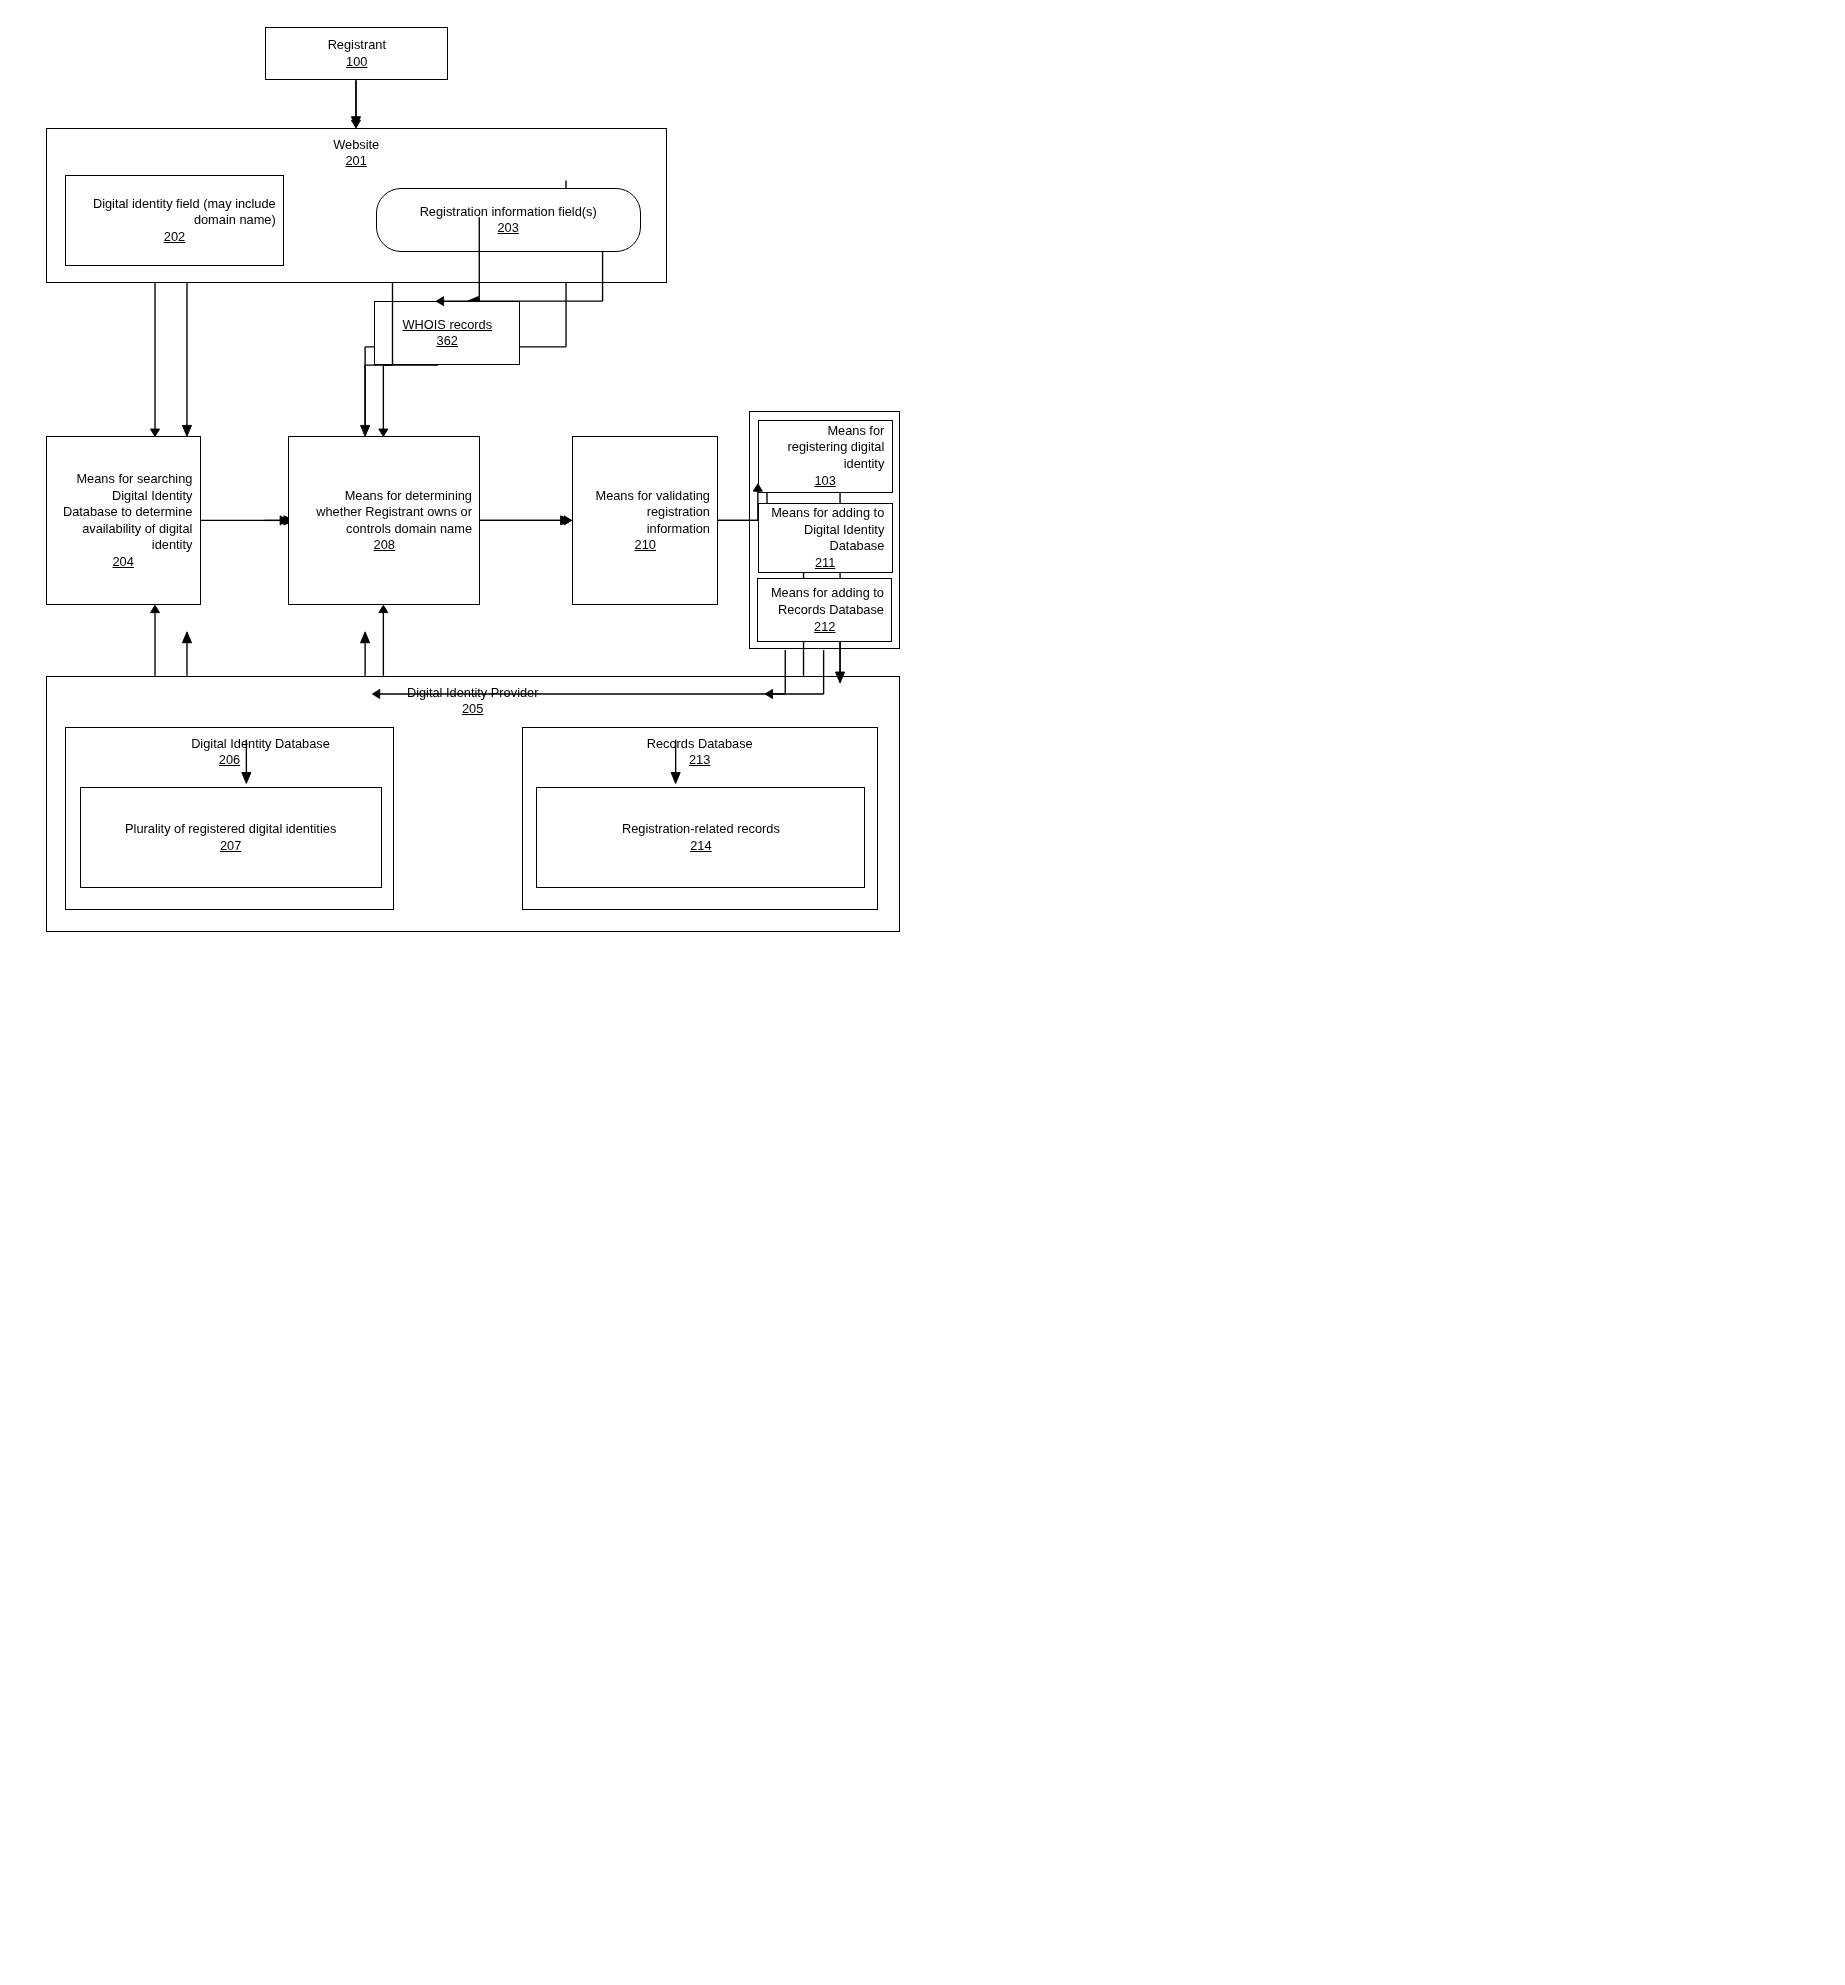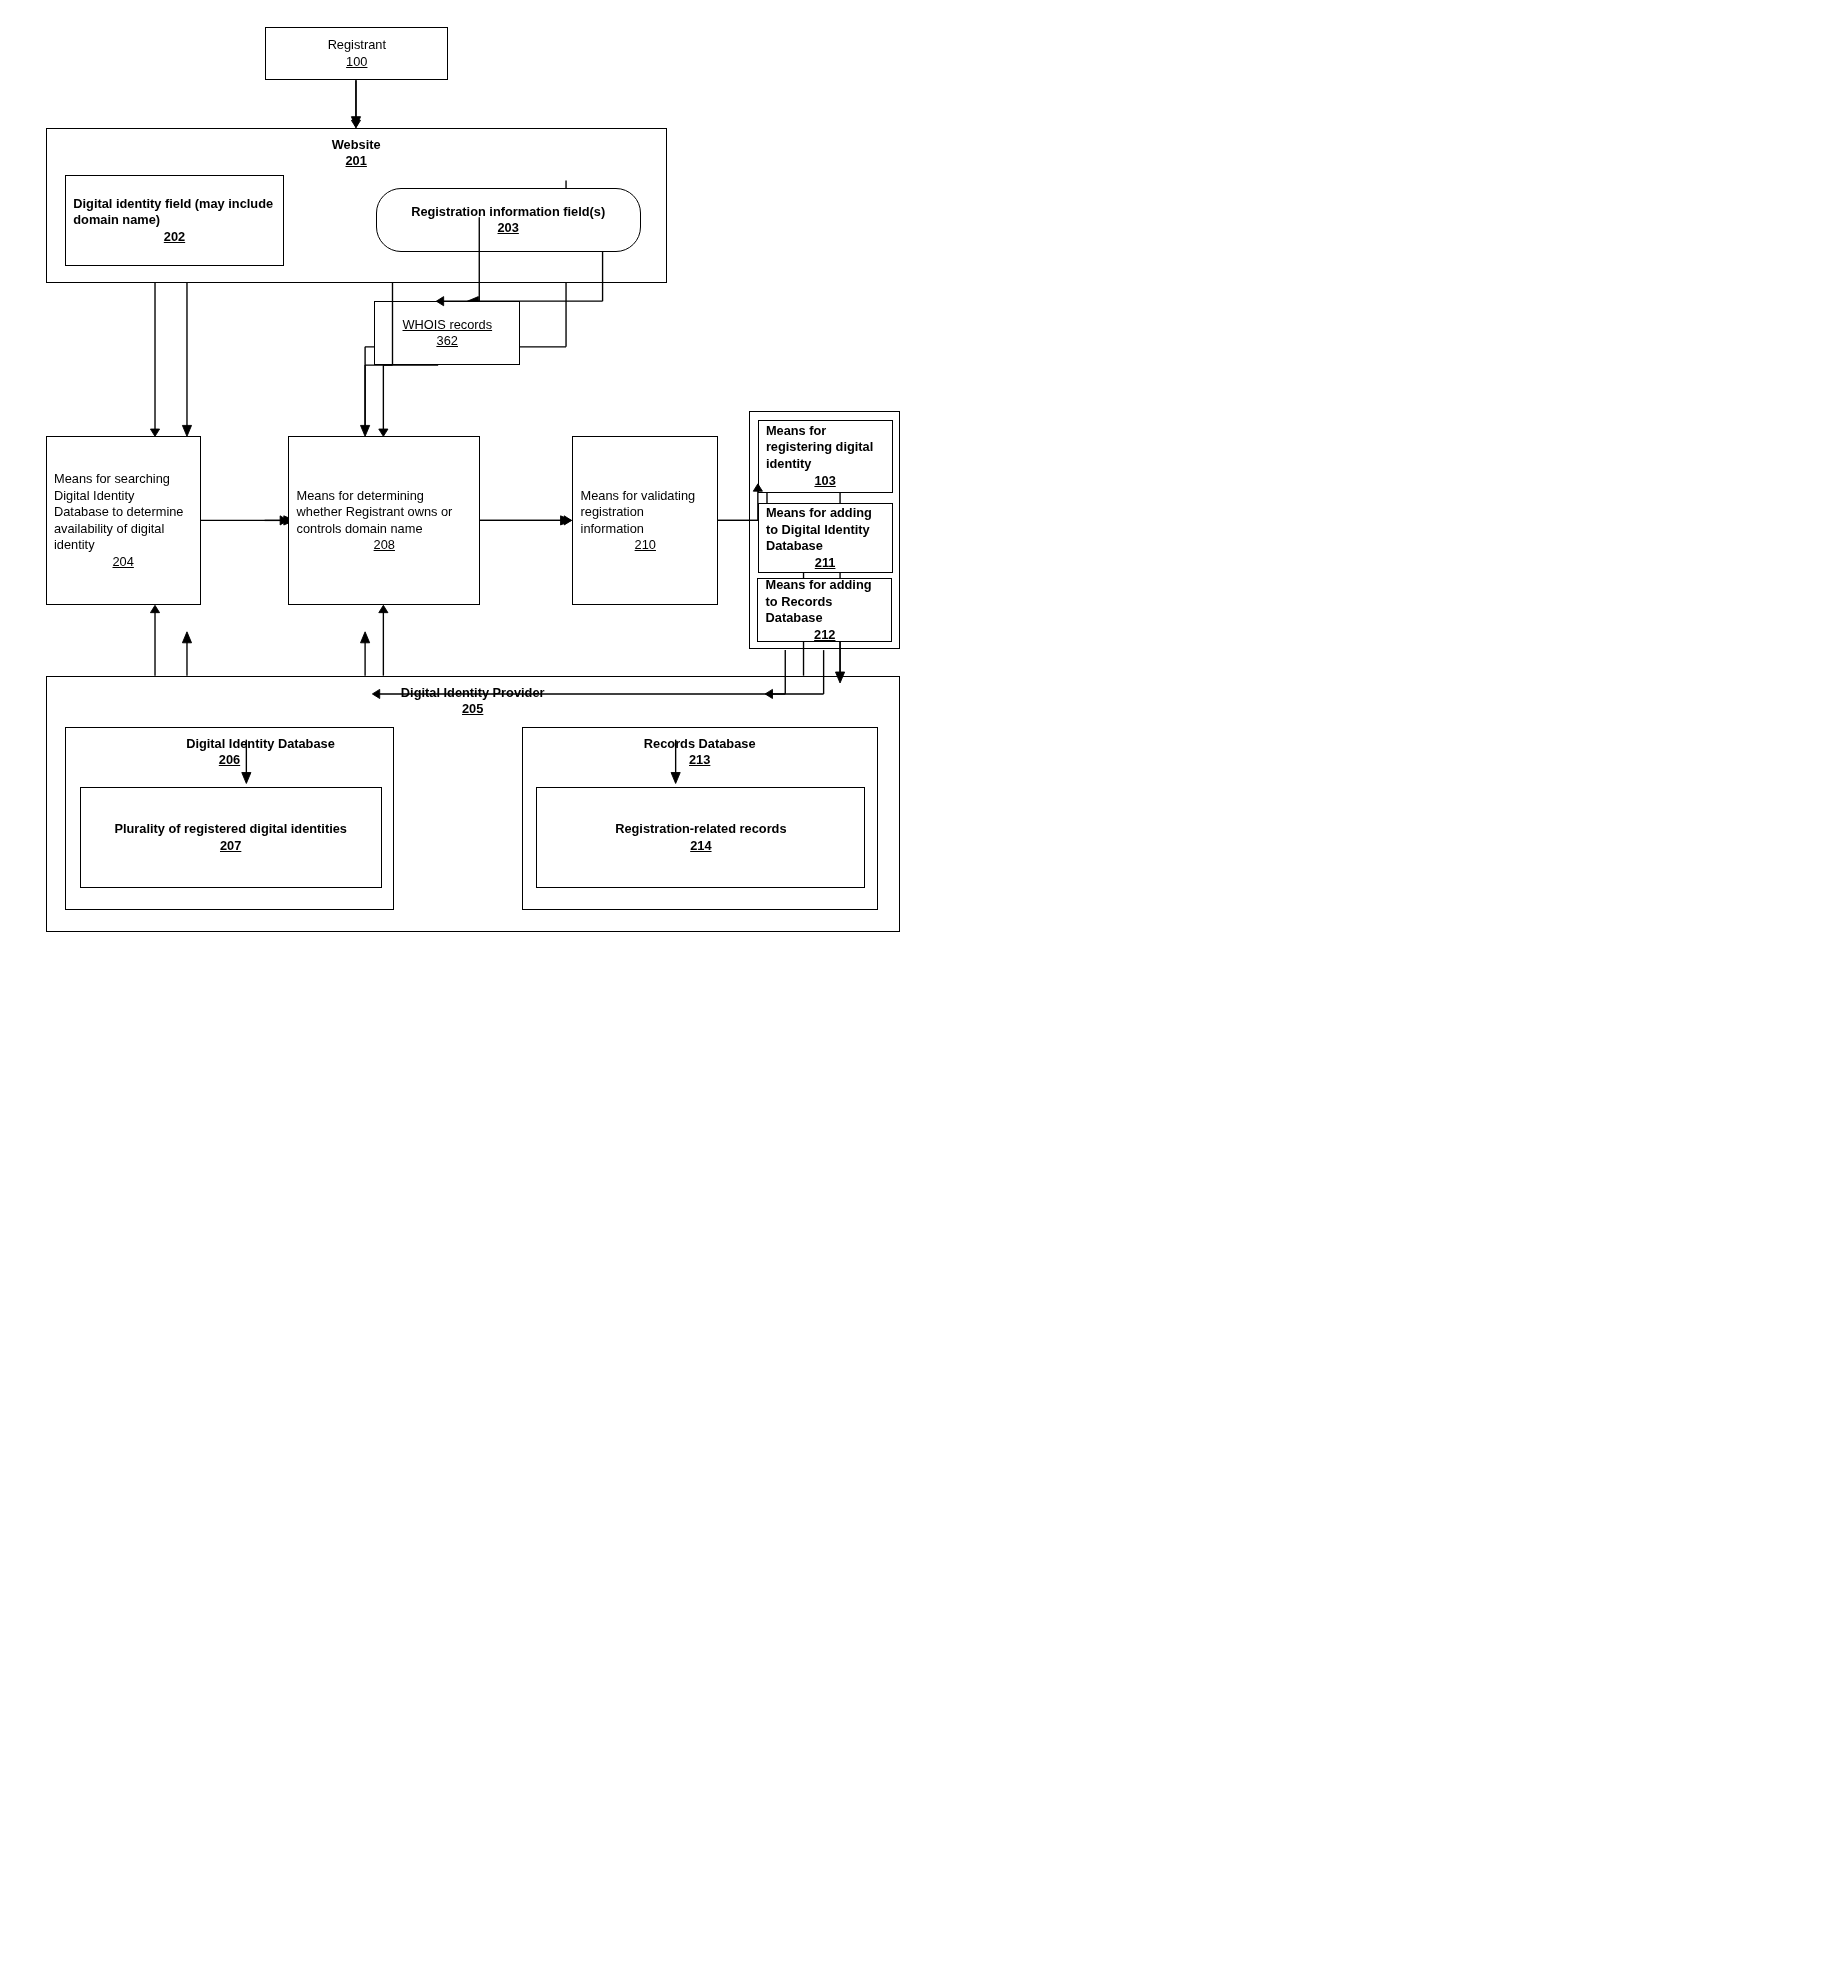--- a/index.html
+++ b/index.html
@@ -14,35 +14,34 @@
     }
     .diagram {
       position: relative;
       width: 886px;
       height: 950px;
     }
     .box {
       position: absolute;
       border: 1.4px solid #000;
       background: #fff;
-      text-align: left;
+      text-align: right;
       display: flex;
       flex-direction: column;
       align-items: center;
       justify-content: center;
       padding: 5.5px 7.3px;
       line-height: 1.3;
     }
     .box u {
       text-decoration: underline;
     }
     .outer-box {
       border: 1.8px solid #000;
       background: transparent;
-      font-weight: bold;
     }
     
     .arrows-svg {
       position: absolute;
       top: 0; left: 0;
       width: 100%;
       height: 100%;
       pointer-events: none;
     }
     .arrows-svg line, .arrows-svg polyline, .arrows-svg path {

